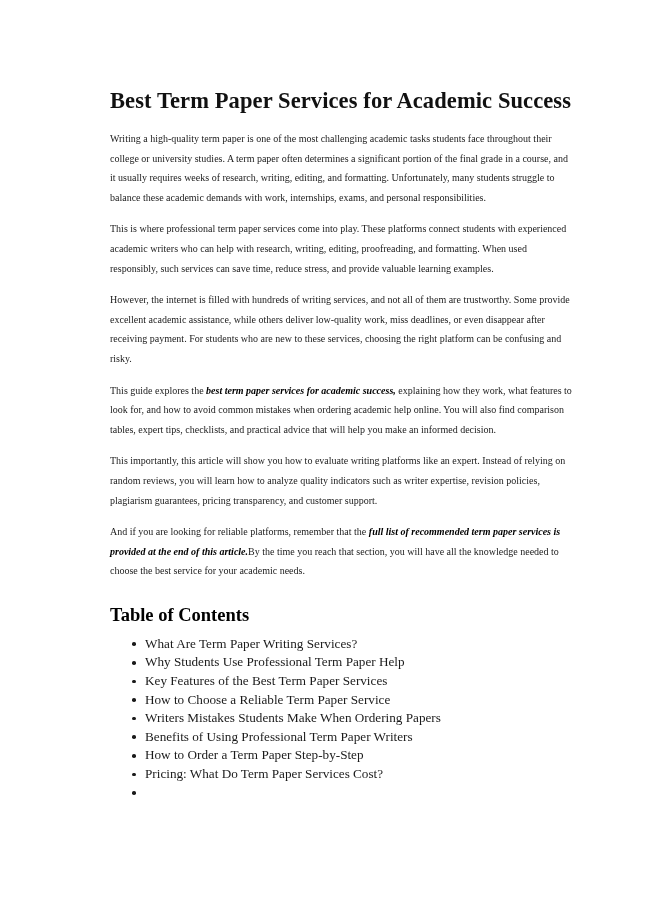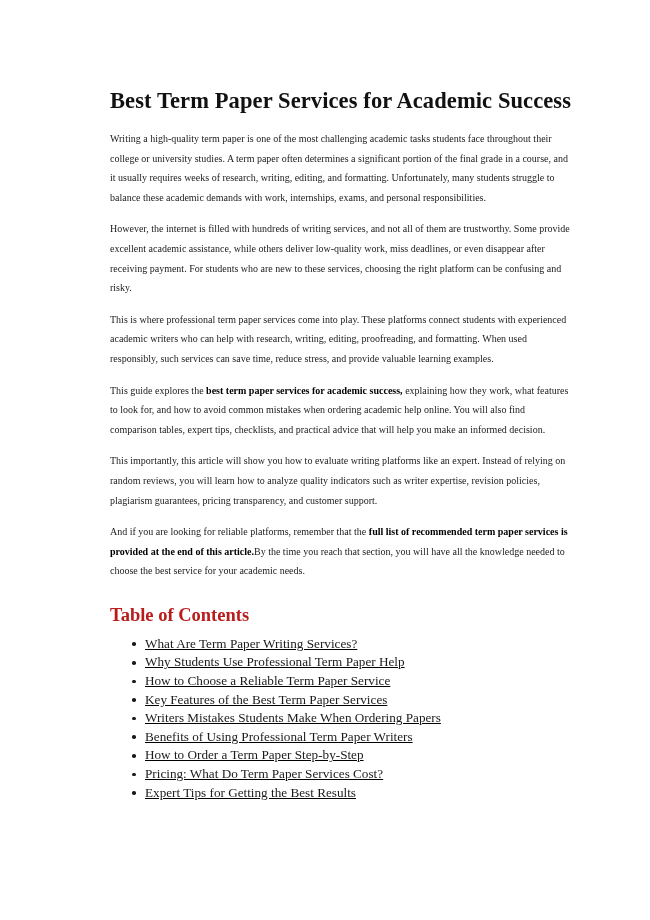--- a/index.html
+++ b/index.html
@@ -39,33 +39,33 @@
   .para {
     font-size: 10px;
     line-height: 19.6px;
     margin: 0 0 12px 0;
     text-align: left;
     color: #1a1a1a;
   }
   .para b {
     font-weight: bold;
     color: #000000;
+    font-style: italic;
   }
   .toc-heading {
     font-size: 18.5px;
     font-weight: bold;
     line-height: 24px;
     margin: 22px 0 8px 0;
-    color: #b91c1c;
+    color: #000000;
   }
   .toc-list {
     list-style: none;
     margin: 0;
     padding: 0 0 0 22px;
-    text-decoration: underline;
   }
   .toc-list li {
     position: relative;
     font-size: 13.2px;
     line-height: 18.6px;
     padding-left: 13px;
     color: #1a1a1a;
   }
   .toc-list li .bullet {
     position: absolute;
@@ -81,40 +81,40 @@
 </head>
 <body>
 
 <div class="page">
   <div class="content">
 
     <h1 class="doc-title">Best Term Paper Services for Academic Success</h1>
 
     <p class="para">Writing a high-quality term paper is one of the most challenging academic tasks students face throughout their college or university studies. A term paper often determines a significant portion of the final grade in a course, and it usually requires weeks of research, writing, editing, and formatting. Unfortunately, many students struggle to balance these academic demands with work, internships, exams, and personal responsibilities.</p>
 
+    <p class="para">This is where professional term paper services come into play. These platforms connect students with experienced academic writers who can help with research, writing, editing, proofreading, and formatting. When used responsibly, such services can save time, reduce stress, and provide valuable learning examples.</p>
+
     <p class="para">However, the internet is filled with hundreds of writing services, and not all of them are trustworthy. Some provide excellent academic assistance, while others deliver low-quality work, miss deadlines, or even disappear after receiving payment. For students who are new to these services, choosing the right platform can be confusing and risky.</p>
-
-    <p class="para">This is where professional term paper services come into play. These platforms connect students with experienced academic writers who can help with research, writing, editing, proofreading, and formatting. When used responsibly, such services can save time, reduce stress, and provide valuable learning examples.</p>
 
     <p class="para"><span>This guide explores the </span><b>best term paper services for academic success,</b><span> explaining how they work, what features to look for, and how to avoid common mistakes when ordering academic help online. You will also find comparison tables, expert tips, checklists, and practical advice that will help you make an informed decision.</span></p>
 
     <p class="para">This importantly, this article will show you how to evaluate writing platforms like an expert. Instead of relying on random reviews, you will learn how to analyze quality indicators such as writer expertise, revision policies, plagiarism guarantees, pricing transparency, and customer support.</p>
 
     <p class="para"><span>And if you are looking for reliable platforms, remember that the </span><b>full list of recommended term paper services is provided at the end of this article.</b><span>By the time you reach that section, you will have all the knowledge needed to choose the best service for your academic needs.</span></p>
 
     <h2 class="toc-heading">Table of Contents</h2>
 
     <ul class="toc-list">
       <li><span class="bullet"></span><span>What Are Term Paper Writing Services?</span></li>
       <li><span class="bullet"></span><span>Why Students Use Professional Term Paper Help</span></li>
+      <li><span class="bullet"></span><span>Key Features of the Best Term Paper Services</span></li>
       <li><span class="bullet"></span><span>How to Choose a Reliable Term Paper Service</span></li>
-      <li><span class="bullet"></span><span>Key Features of the Best Term Paper Services</span></li>
       <li><span class="bullet"></span><span>Writers Mistakes Students Make When Ordering Papers</span></li>
       <li><span class="bullet"></span><span>Benefits of Using Professional Term Paper Writers</span></li>
       <li><span class="bullet"></span><span>How to Order a Term Paper Step-by-Step</span></li>
       <li><span class="bullet"></span><span>Pricing: What Do Term Paper Services Cost?</span></li>
-      <li><span class="bullet"></span><span>Expert Tips for Getting the Best Results</span></li>
+      <li><span class="bullet"></span></li>
       <li></li>
 
     </ul>
 
   </div>
 </div>
 
 </body></html>

